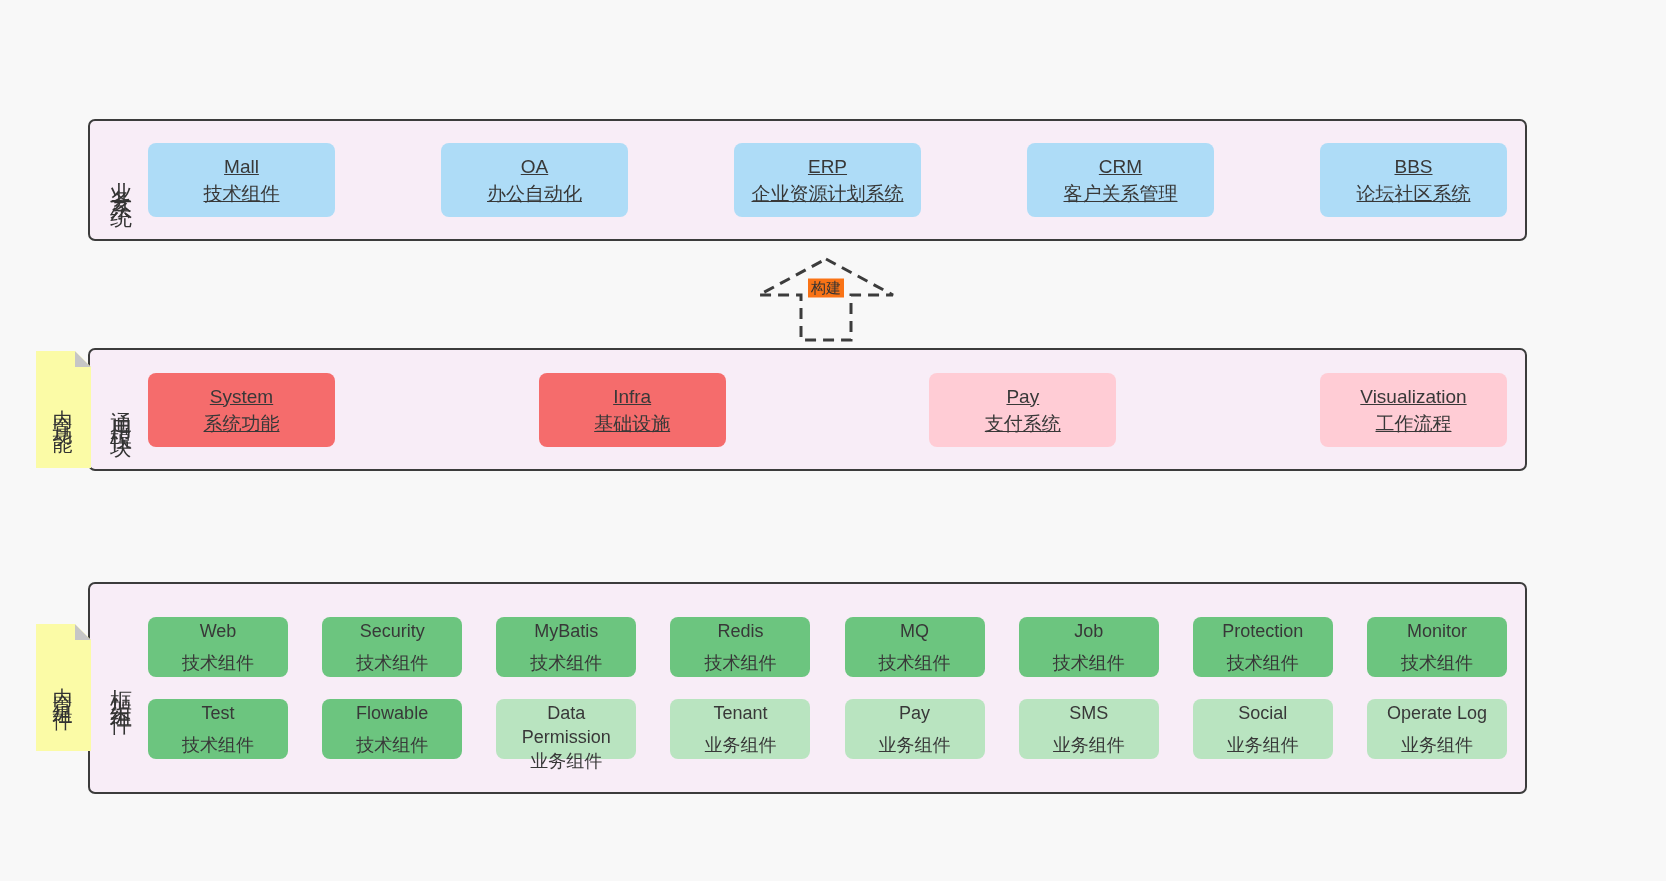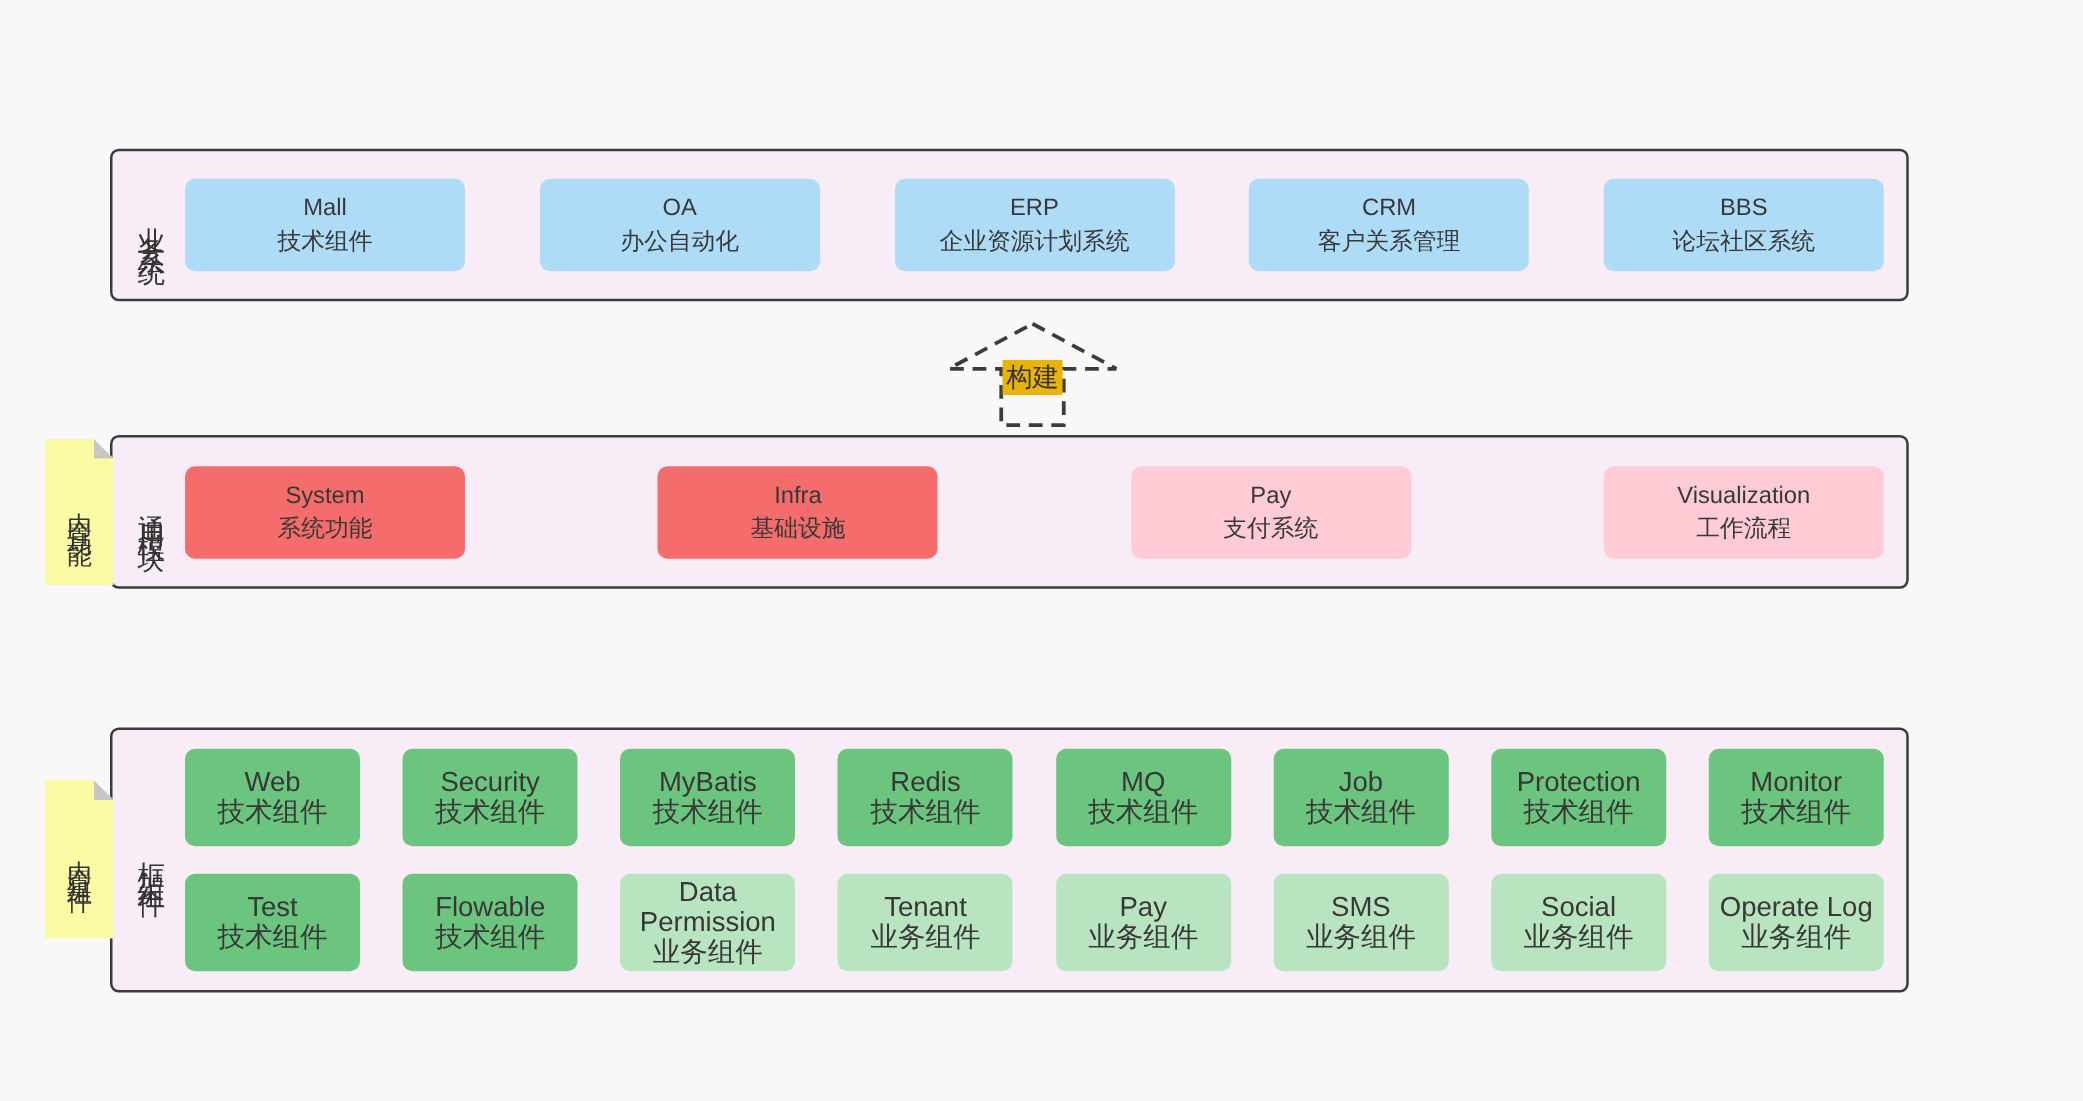--- a/index.html
+++ b/index.html
@@ -42,22 +42,22 @@
     gap:22px; padding-right:18px;
   }
   .row { display:flex; justify-content:space-between; }
 
   .box {
     border-radius:8px;
     display:flex; flex-direction:column; align-items:center; justify-content:center;
     text-align:center; line-height:27px; font-size:19px;
     box-sizing:border-box; padding:2px 4px;
   }
-  .box-lg { width:224px; height:74px; }
-  .box-sm { width:140px; height:78px; line-height:24px; font-size:22px; }
+  .box-lg { width:187px; height:74px;text-decoration:underline; }
+  .box-sm { width:140px; height:60px; line-height:24px; font-size:18px;justify-content:space-between; }
   .blue  { background:#aedcf7; }
   .red   { background:#f56c6c; }
   .pink  { background:#ffccd5; }
   .green { background:#6cc57f; }
   .lgreen{ background:#b9e4c0; }
 
   .note {
     position:absolute; left:36px; width:55px;
     background:#fbfba6;
     display:flex; align-items:center; justify-content:center;
@@ -74,23 +74,23 @@
   .note-text {
     writing-mode:vertical-rl;
     font-size:20px; letter-spacing:8px; color:#333;
   }
 
   .block-arrow { position:absolute; width:140px; height:88px; }
   #arrow-build     { left:756px; top:256px; }
   #arrow-implement { left:770px; top:486px; }
   .block-arrow svg { display:block; }
   .arrow-label {
-    position:absolute; left:50%; top:46px; transform:translate(-50%,-50%);
-    background:#eab308; padding:0 3px;
-    font-size:21px; color:#333; white-space:nowrap;
+    position:absolute; left:50%; top:32px; transform:translate(-50%,-50%);
+    background:#f97316; padding:0 3px;
+    font-size:15px; color:#333; white-space:nowrap;
   }
 </style>
 </head>
 <body>
 
 <div id="stage">
 
   <div class="layer" id="layer-business">
     <div class="layer-label">业务系统</div>
     <div class="boxes">

